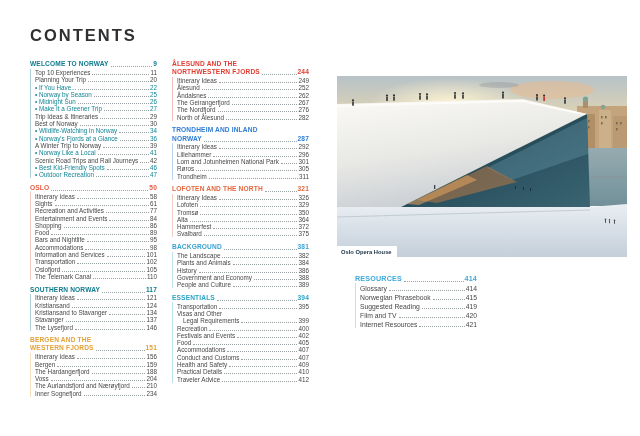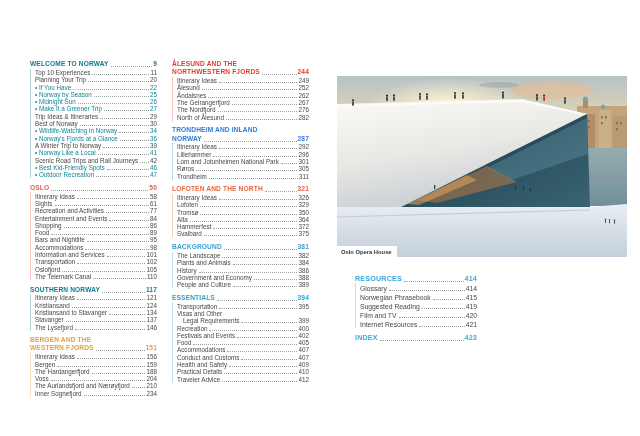--- a/index.html
+++ b/index.html
@@ -40,20 +40,21 @@
     position:absolute;left:0;bottom:0;background:#ffffff;
     padding:2.5px 5px 2.5px 4px;font-size:5.8px;font-weight:bold;color:#1c3046;
     white-space:nowrap;
   }
 </style>
 </head>
 <body>
 
 <div class="page">
 
+  <h1 class="contents-title">CONTENTS</h1>
 
   <div class="col" id="col-left">
       <div class="section">
         <div class="h-row" style="color: rgb(15, 123, 140);">
           <span class="lbl">WELCOME TO NORWAY</span>
           <span class="leader"></span>
           <span class="pg">9</span>
         </div>
         <div class="items" style="border-left-color: rgba(15, 123, 140, 0.333);">
           <div class="row">
@@ -644,21 +645,14 @@
             <span class="leader"></span>
             <span class="pg">420</span>
           </div>
           <div class="row">
             <span class="lbl">Internet Resources</span>
             <span class="leader"></span>
             <span class="pg">421</span>
           </div>
         </div>
       </div>
-      <div class="section rsec headeronly">
-        <div class="h-row" style="color: rgb(63, 169, 217);">
-          <span class="lbl">INDEX</span>
-          <span class="leader"></span>
-          <span class="pg">423</span>
-        </div>
-      </div>
     </div>
 </div>
 
 </body></html>

